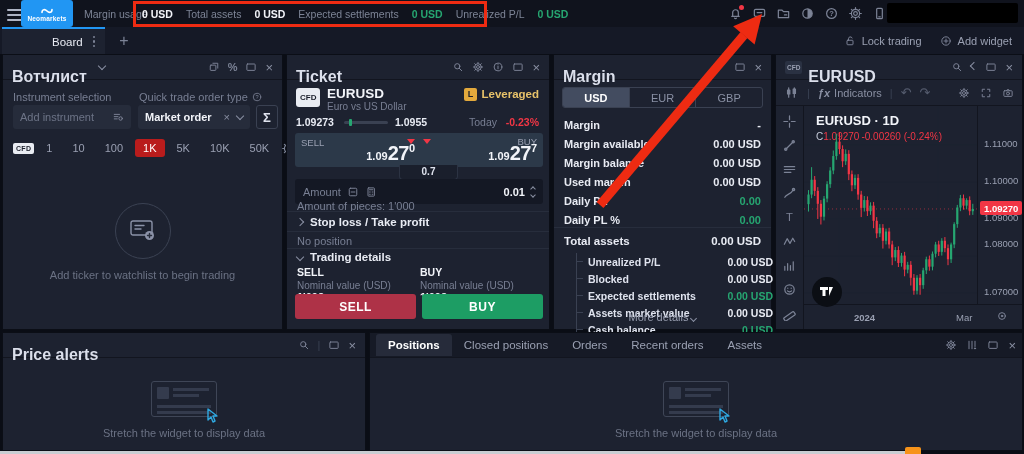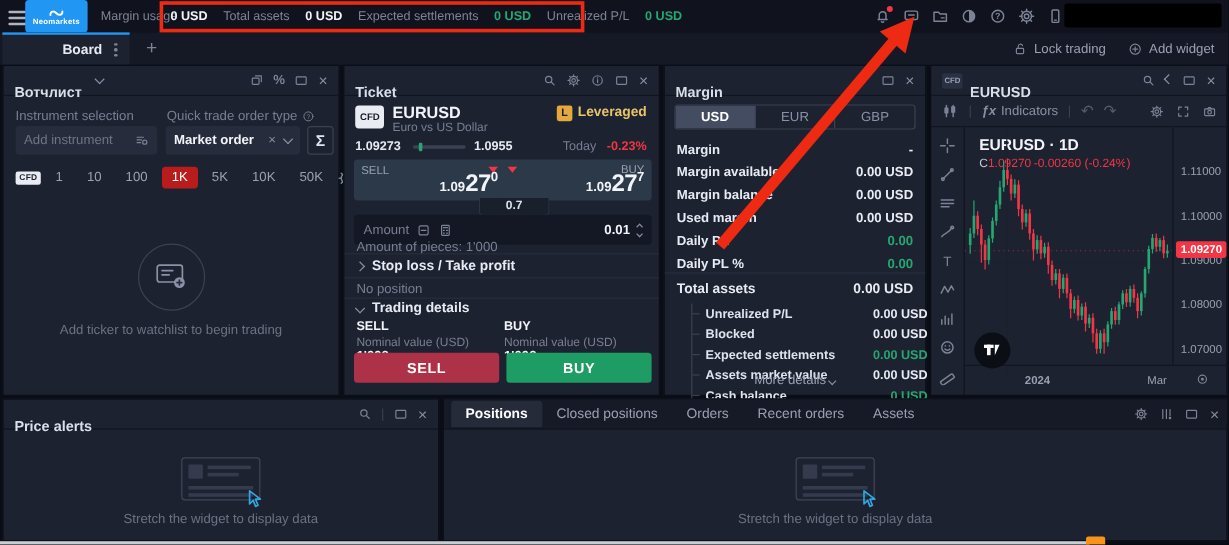--- a/index.html
+++ b/index.html
@@ -15,31 +15,31 @@
   .logo{position:absolute;left:21px;top:0;width:52px;height:27px;background:#2196f3;border-radius:3px;display:flex;flex-direction:column;align-items:center;justify-content:center;}
   .logo .brand{font-size:6.5px;font-weight:bold;color:#fff;letter-spacing:.2px;}
   .metric-lbl{color:#7d8496;font-size:10.5px;}
   .metric-val{color:#f2f4f9;font-weight:bold;font-size:10.5px;}
   .metric-val.g{color:#26a671;}
   .tb-icons{position:absolute;right:137px;top:0;height:27px;display:flex;align-items:center;gap:9px;}
   .blackbox{position:absolute;right:6px;top:3px;width:131px;height:20px;background:#000;border-radius:2px;}
   
   .boardbar{position:absolute;left:0;top:27px;width:1024px;height:27px;background:#151926;display:flex;align-items:center;}
   .board-tab{height:27px;background:#1d2230;border-top:2px solid #2196f3;display:flex;align-items:center;gap:10px;padding:0 10px 0 22px;margin-left:2px;}
-  .board-tab .lbl{color:#e8ebf3;font-weight:bold;font-size:11.5px;padding-left:28px;}
+  .board-tab .lbl{color:#e8ebf3;font-weight:normal;font-size:11.5px;padding-left:28px;}
   .vdots{display:flex;flex-direction:column;gap:2px;}
   .vdots i{width:2.5px;height:2.5px;border-radius:50%;background:#7c8396;}
   .chev{display:inline-block;width:6px;height:6px;border-right:1.5px solid #8a90a3;border-bottom:1.5px solid #8a90a3;transform:rotate(45deg);margin-top:-3px;}
   .chev.r{transform:rotate(-45deg);}
   .chev.l{transform:rotate(135deg);}
   .bar-act{display:flex;align-items:center;gap:6px;color:#9aa0b2;font-size:11px;}
   
   .panel{position:absolute;background:#1d2230;border:1px solid #0b0e16;}
   .phead{height:25px;display:flex;align-items:center;padding:0 9px;border-bottom:1px solid #12151f;}
-  .ptitle{font-size:12px;font-weight:bold;color:#dbdfeb;margin-top:19px;}
+  .ptitle{font-size:16px;font-weight:bold;color:#dbdfeb;margin-top:19px;}
   .hicons{margin-left:auto;display:flex;align-items:center;gap:8px;color:#7c8396;}
   .lab{color:#787f93;}
   .val{color:#e8ebf3;font-weight:bold;}
   .g{color:#26a671 !important;}
   .r{color:#f23645 !important;}
   
   .field{background:#262c3b;border-radius:3px;height:24px;display:flex;align-items:center;padding:0 7px;}
   .field input{background:transparent;border:0;outline:0;color:#e8ebf3;font-family:"Liberation Sans",sans-serif;font-size:11px;width:85px;}
   .field input::placeholder{color:#6d7487;}
   .sizebtn{color:#9aa0b2;padding:3px 8px;border-radius:3px;font-size:11px;}
@@ -622,21 +622,21 @@
         <rect x="161.5" y="94.08689407540429" width="2.2" height="5.5475763016160045" fill="#26a671"></rect>
         <line x1="165.70000000000002" x2="165.70000000000002" y1="90.38850987432667" y2="109.25026929982076" stroke="#f23645" stroke-width="1"></line>
         <rect x="164.60000000000002" y="94.08689407540429" width="2.2" height="11.095152603231185" fill="#f23645"></rect>
         <line x1="168.8" x2="168.8" y1="97.78527827648108" y2="108.88043087971307" stroke="#26a671" stroke-width="1"></line>
         <rect x="167.70000000000002" y="102.96301615798939" width="2.2" height="2.2190305206460863" fill="#26a671"></rect>
       </svg>
     <div class="abs" style="right:0;top:51px;width:45px;bottom:25px;border-left:1px solid #12151f;">
       <span class="axis-lab" style="top:32px;">1.11000</span>
       <span class="axis-lab" style="top:69px;">1.10000</span>
       <span class="axis-lab" style="top:106px;">1.09000</span>
-      <span class="axis-lab" style="top:143px;">1.08000</span>
+      <span class="axis-lab" style="top:132px;">1.08000</span>
       <span class="axis-lab" style="top:180px;">1.07000</span>
       <span class="abs" style="left:2px;top:95px;background:#f23645;color:#fff;font-size:9.5px;font-weight:bold;padding:1.5px 4px;border-radius:2px;">1.09270</span>
     </div>
     <div class="abs" style="left:28px;right:0;bottom:0;height:25px;border-top:1px solid #12151f;color:#9aa0b2;font-size:9.5px;">
       <span class="abs" style="left:50px;top:7px;font-weight:bold;">2024</span>
       <span class="abs" style="left:152px;top:7px;">Mar</span>
       <svg class="i sm" style="position:absolute;right:14px;top:5px;" viewBox="0 0 16 16">
           <circle cx="8" cy="8" r="4.5"></circle>
           <circle cx="8" cy="8" r="1" fill="#7c8396"></circle>
         </svg>

